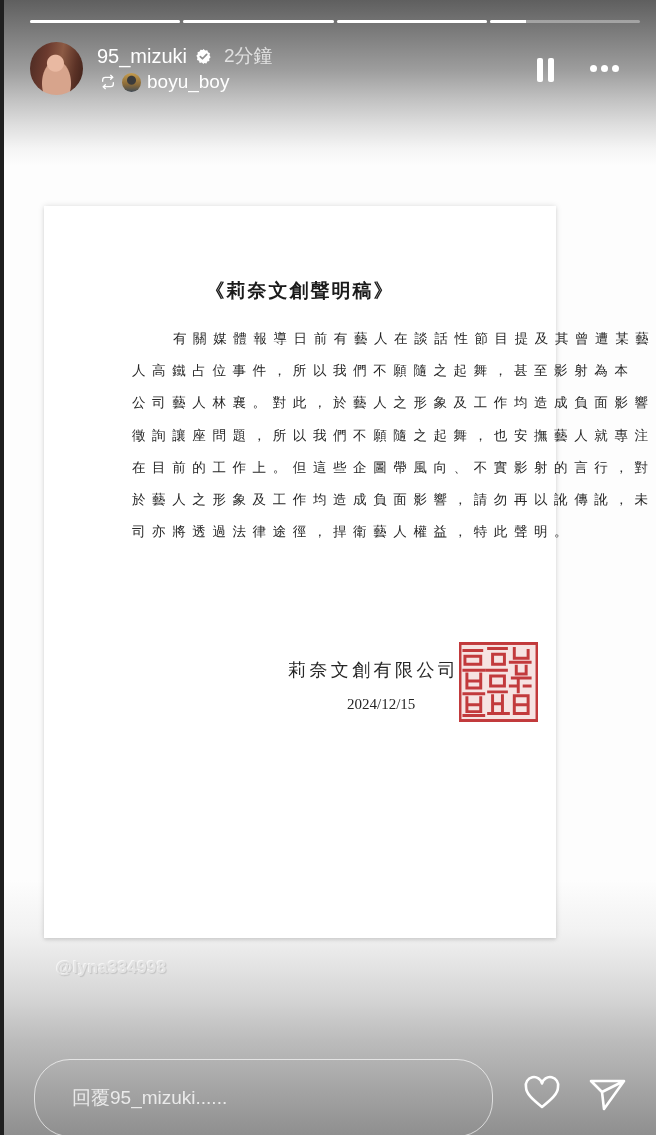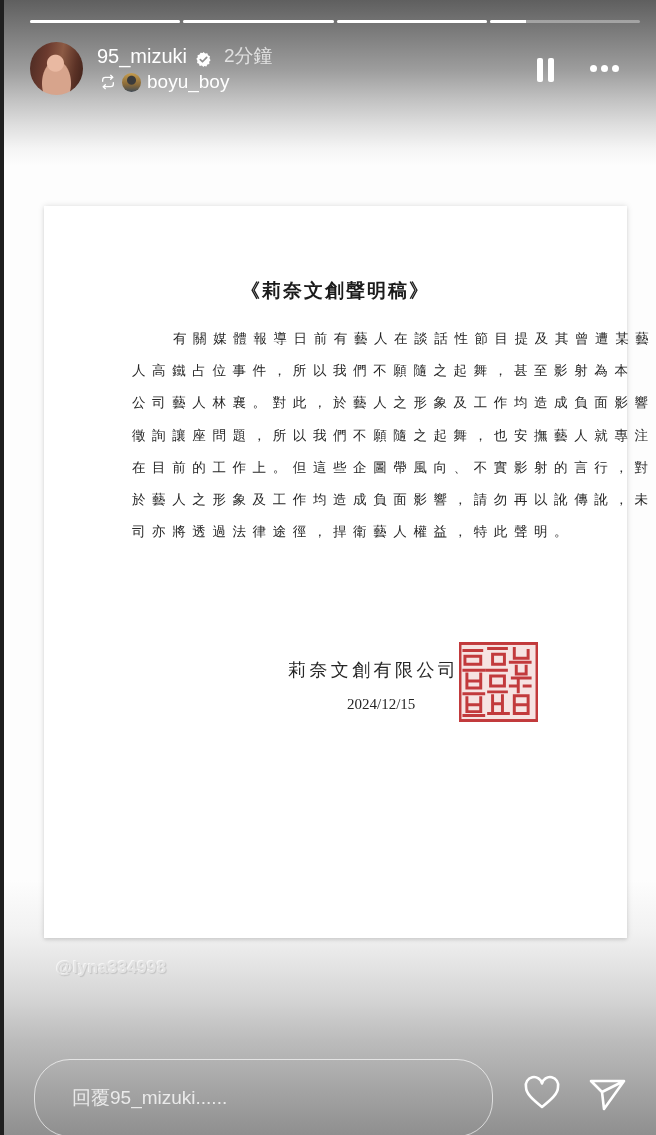--- a/index.html
+++ b/index.html
@@ -29,40 +29,40 @@
     
     .header { position: absolute; left: 26px; top: 42px; width: 610px; height: 56px; }
     .avatar {
       position: absolute; left: 0; top: 0; width: 53px; height: 53px; border-radius: 50%;
       background:
         radial-gradient(circle at 48% 40%, #e9b9a2 0 8px, transparent 9px),
         radial-gradient(ellipse at 50% 78%, #d7a48c 0 14px, transparent 15px),
         linear-gradient(100deg, #4a2a22 0%, #6b3a2e 30%, #8c5a44 55%, #5b3226 80%, #3c1f18 100%);
       overflow: hidden;
     }
-    .user-row { position: absolute; left: 67px; top: 2px; display: flex; align-items: flex-end; gap: 8px; white-space: nowrap; }
+    .user-row { position: absolute; left: 67px; top: 2px; display: flex; align-items: center; gap: 8px; white-space: nowrap; }
     .username { color: #ffffff; font-size: 20px; line-height: 24px; }
     .verified { width: 17px; height: 17px; display: inline-block; }
     .time { color: rgba(255,255,255,0.72); font-size: 19px; line-height: 24px; margin-left: 4px; }
     .repost-row { position: absolute; left: 70px; top: 29px; display: flex; align-items: center; gap: 6px; white-space: nowrap; }
     .repost-icon { width: 16px; height: 16px; display: inline-block; }
     .mini-avatar {
       width: 19px; height: 19px; border-radius: 50%;
       background: radial-gradient(circle at 50% 38%, #3b3b3b 0 4px, transparent 5px),
                   linear-gradient(180deg, #c59c4d 0%, #8a6a38 60%, #3f4a55 100%);
     }
     .repost-user { color: #ffffff; font-size: 19px; line-height: 22px; }
     .pause-btn { position: absolute; left: 507px; top: 16px; width: 20px; height: 26px; display: flex; gap: 5px; cursor: pointer; }
     .pause-btn span { width: 6px; height: 24px; background: #fff; border-radius: 2px; display: block; }
     .more-btn { position: absolute; left: 560px; top: 23px; display: flex; gap: 4px; cursor: pointer; }
     .more-btn span { width: 7px; height: 7px; border-radius: 50%; background: #fff; display: block; }
 
     
     .doc {
-      position: absolute; left: 44px; top: 206px; width: 583px; height: 732px;
+      position: absolute; left: 44px; top: 206px; width: 512px; height: 732px;
       background: #ffffff;
       box-shadow: 0 0 6px rgba(0,0,0,0.13), 0 2px 3px rgba(0,0,0,0.08);
     }
     .doc-title {
       position: absolute; left: 0; right: 0; top: 72px; text-align: center;
       font-family: "DejaVu Serif", "Liberation Serif", serif;
       font-weight: bold; font-size: 19px; color: #1b1b1b; letter-spacing: 2px;
     }
     .doc-body {
       position: absolute; left: 88px; top: 116px; width: 420px;

